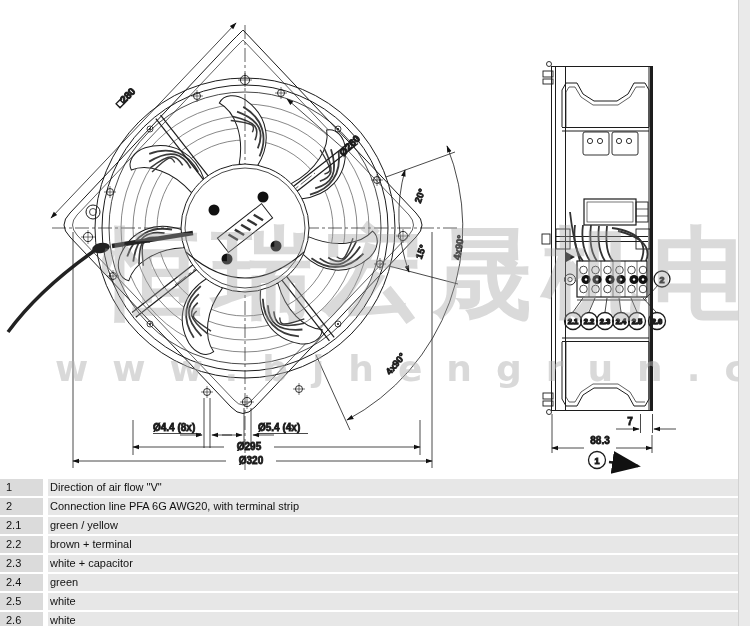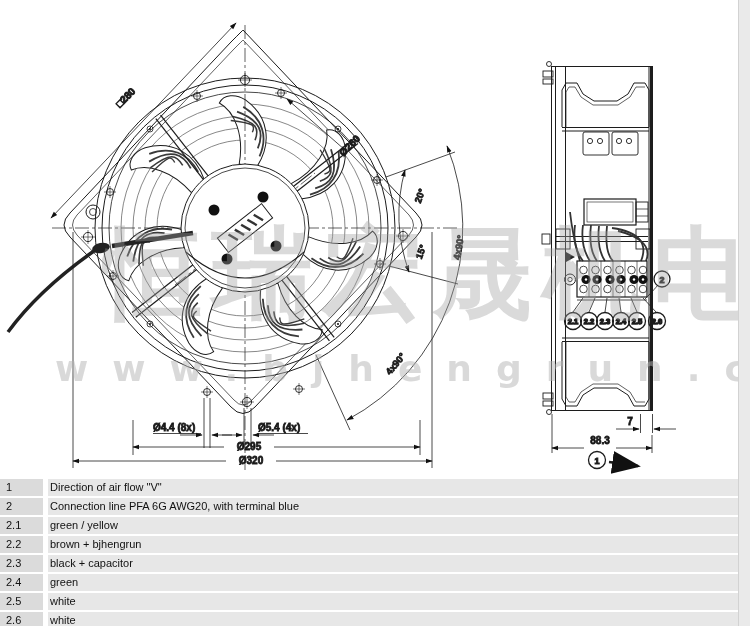--- a/index.html
+++ b/index.html
@@ -385,36 +385,36 @@
 
 <div class="legend">
   <div class="lrow">
     <div class="lid">1</div>
     <div class="lgap"></div>
     <div class="ldesc">Direction of air flow "V"</div>
   </div>
   <div class="lrow">
     <div class="lid">2</div>
     <div class="lgap"></div>
-    <div class="ldesc">Connection line PFA 6G AWG20, with terminal blue</div>
+    <div class="ldesc">Connection line PFA 6G AWG20, with terminal strip</div>
   </div>
   <div class="lrow">
     <div class="lid">2.1</div>
     <div class="lgap"></div>
     <div class="ldesc">green / yellow</div>
   </div>
   <div class="lrow">
     <div class="lid">2.2</div>
     <div class="lgap"></div>
-    <div class="ldesc">brown + bjhengrun</div>
+    <div class="ldesc">brown + terminal</div>
   </div>
   <div class="lrow">
     <div class="lid">2.3</div>
     <div class="lgap"></div>
-    <div class="ldesc">black + capacitor</div>
+    <div class="ldesc">white + capacitor</div>
   </div>
   <div class="lrow">
     <div class="lid">2.4</div>
     <div class="lgap"></div>
     <div class="ldesc">green</div>
   </div>
   <div class="lrow">
     <div class="lid">2.5</div>
     <div class="lgap"></div>
     <div class="ldesc">white</div>

